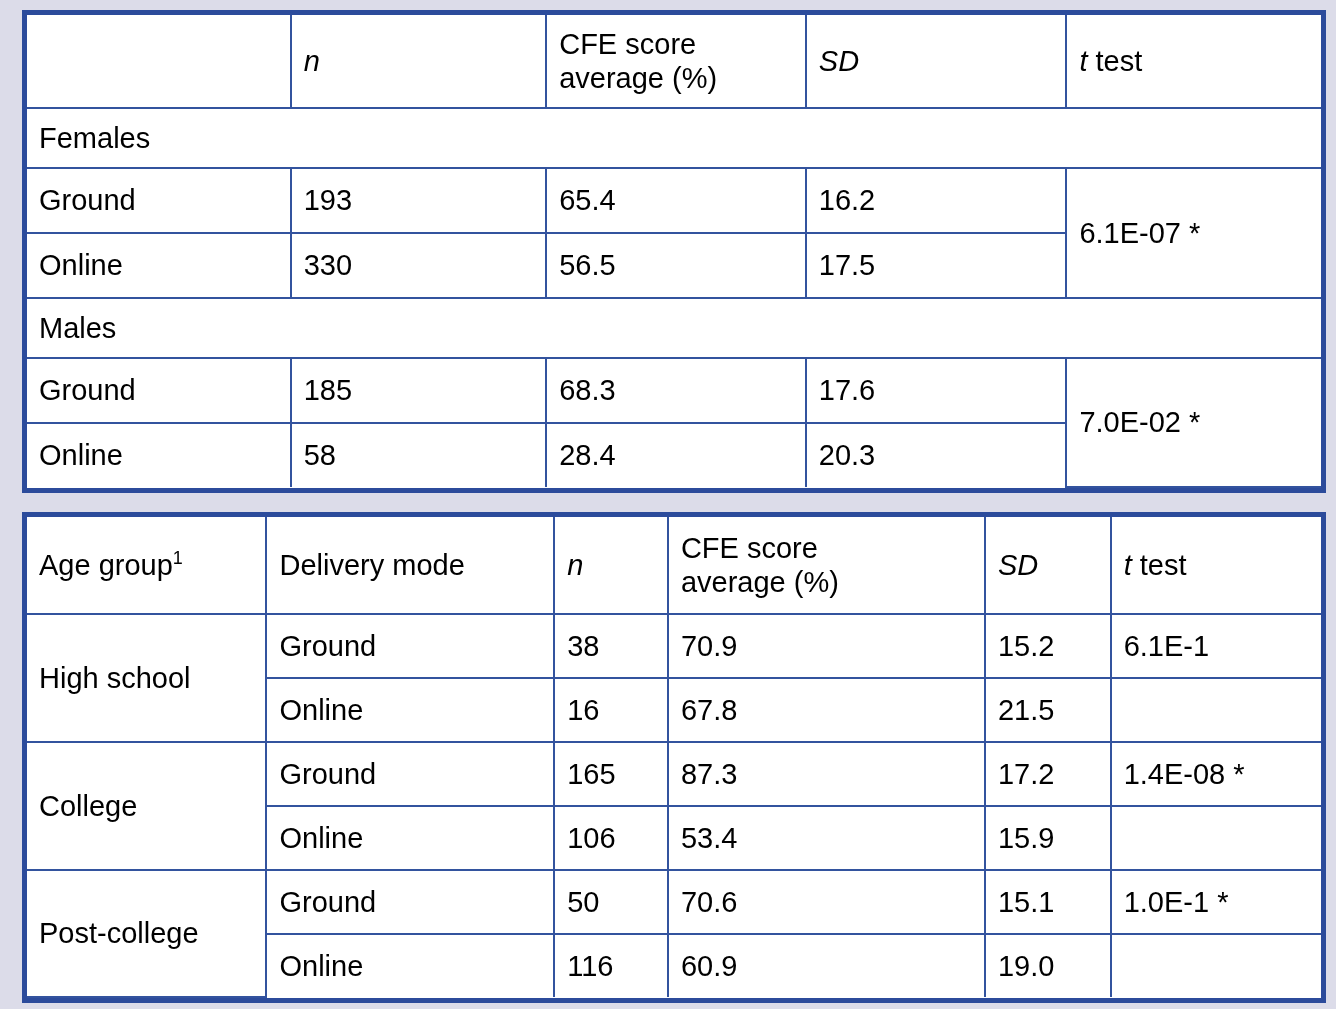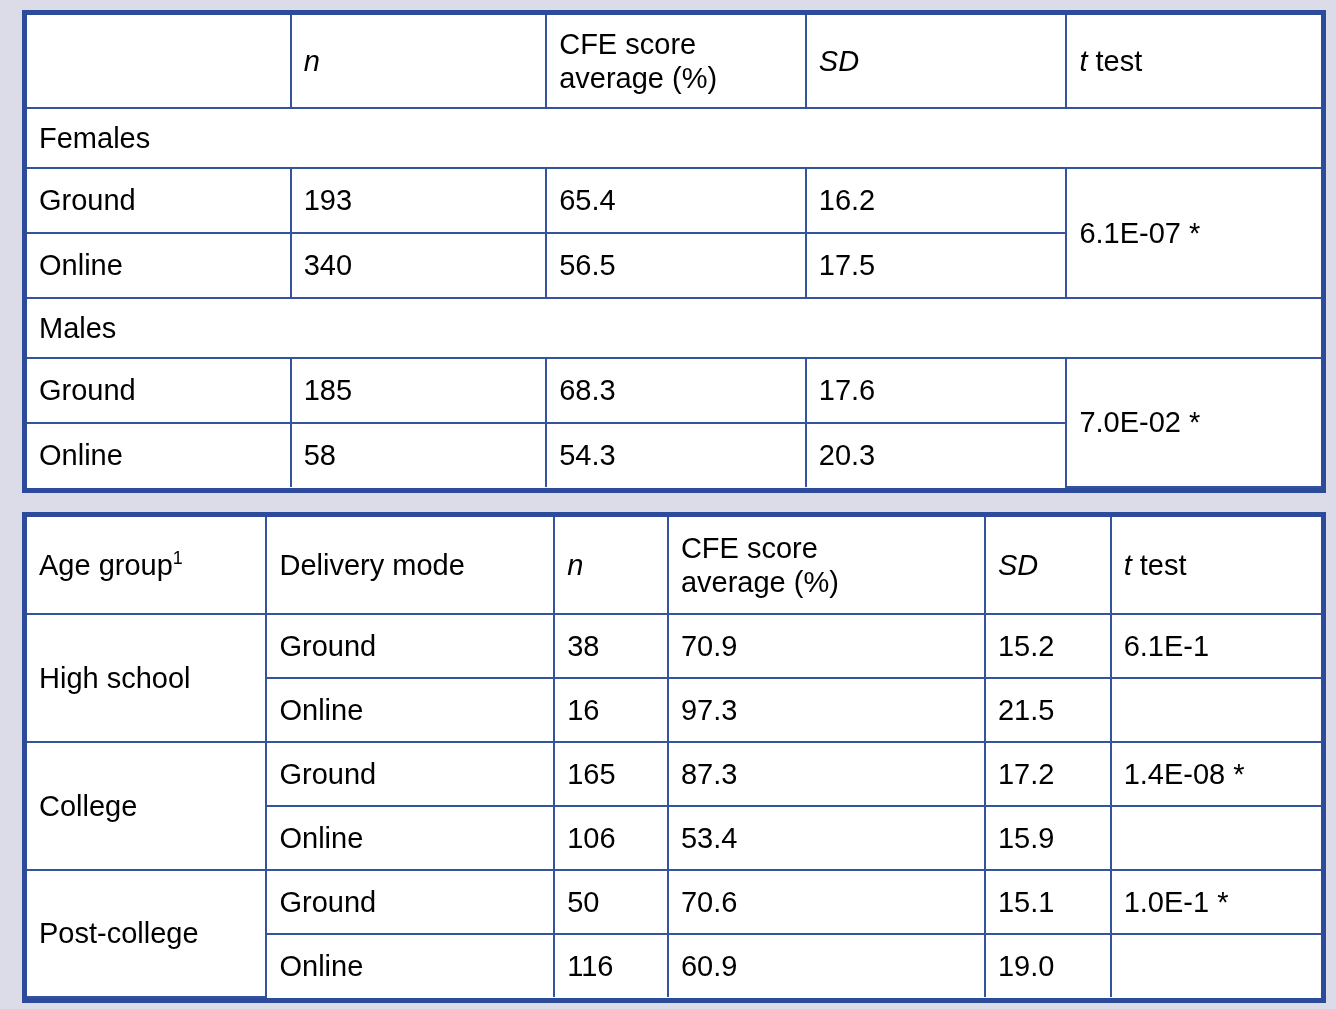--- a/index.html
+++ b/index.html
@@ -140,39 +140,39 @@
         </tr>
         <tr class="data-row">
           <td>Ground</td>
           <td>193</td>
           <td>65.4</td>
           <td>16.2</td>
           <td class="tcell-merged" rowspan="2">6.1E-07 *</td>
         </tr>
         <tr class="data-row">
           <td>Online</td>
-          <td>340</td>
+          <td>330</td>
           <td>56.5</td>
           <td>17.5</td>
         </tr>
 
         <tr class="banner-row">
           <td class="banner" colspan="5">Males</td>
         </tr>
         <tr class="data-row">
           <td>Ground</td>
           <td>185</td>
           <td>68.3</td>
           <td>17.6</td>
           <td class="tcell-merged" rowspan="2">7.0E-02 *</td>
         </tr>
         <tr class="data-row">
           <td>Online</td>
           <td>58</td>
-          <td>54.3</td>
+          <td>28.4</td>
           <td>20.3</td>
         </tr>
       </tbody>
     </table>
   </div>
 
   <div class="table-wrap">
     <table class="stat t2">
       <colgroup>
         <col class="c-age">
@@ -199,21 +199,21 @@
           <td class="agecell" rowspan="2">High school</td>
           <td>Ground</td>
           <td>38</td>
           <td>70.9</td>
           <td>15.2</td>
           <td>6.1E-1</td>
         </tr>
         <tr class="data-row">
           <td>Online</td>
           <td>16</td>
-          <td>97.3</td>
+          <td>67.8</td>
           <td>21.5</td>
           <td></td>
         </tr>
 
         <tr class="data-row">
           <td class="agecell" rowspan="2">College</td>
           <td>Ground</td>
           <td>165</td>
           <td>87.3</td>
           <td>17.2</td>

